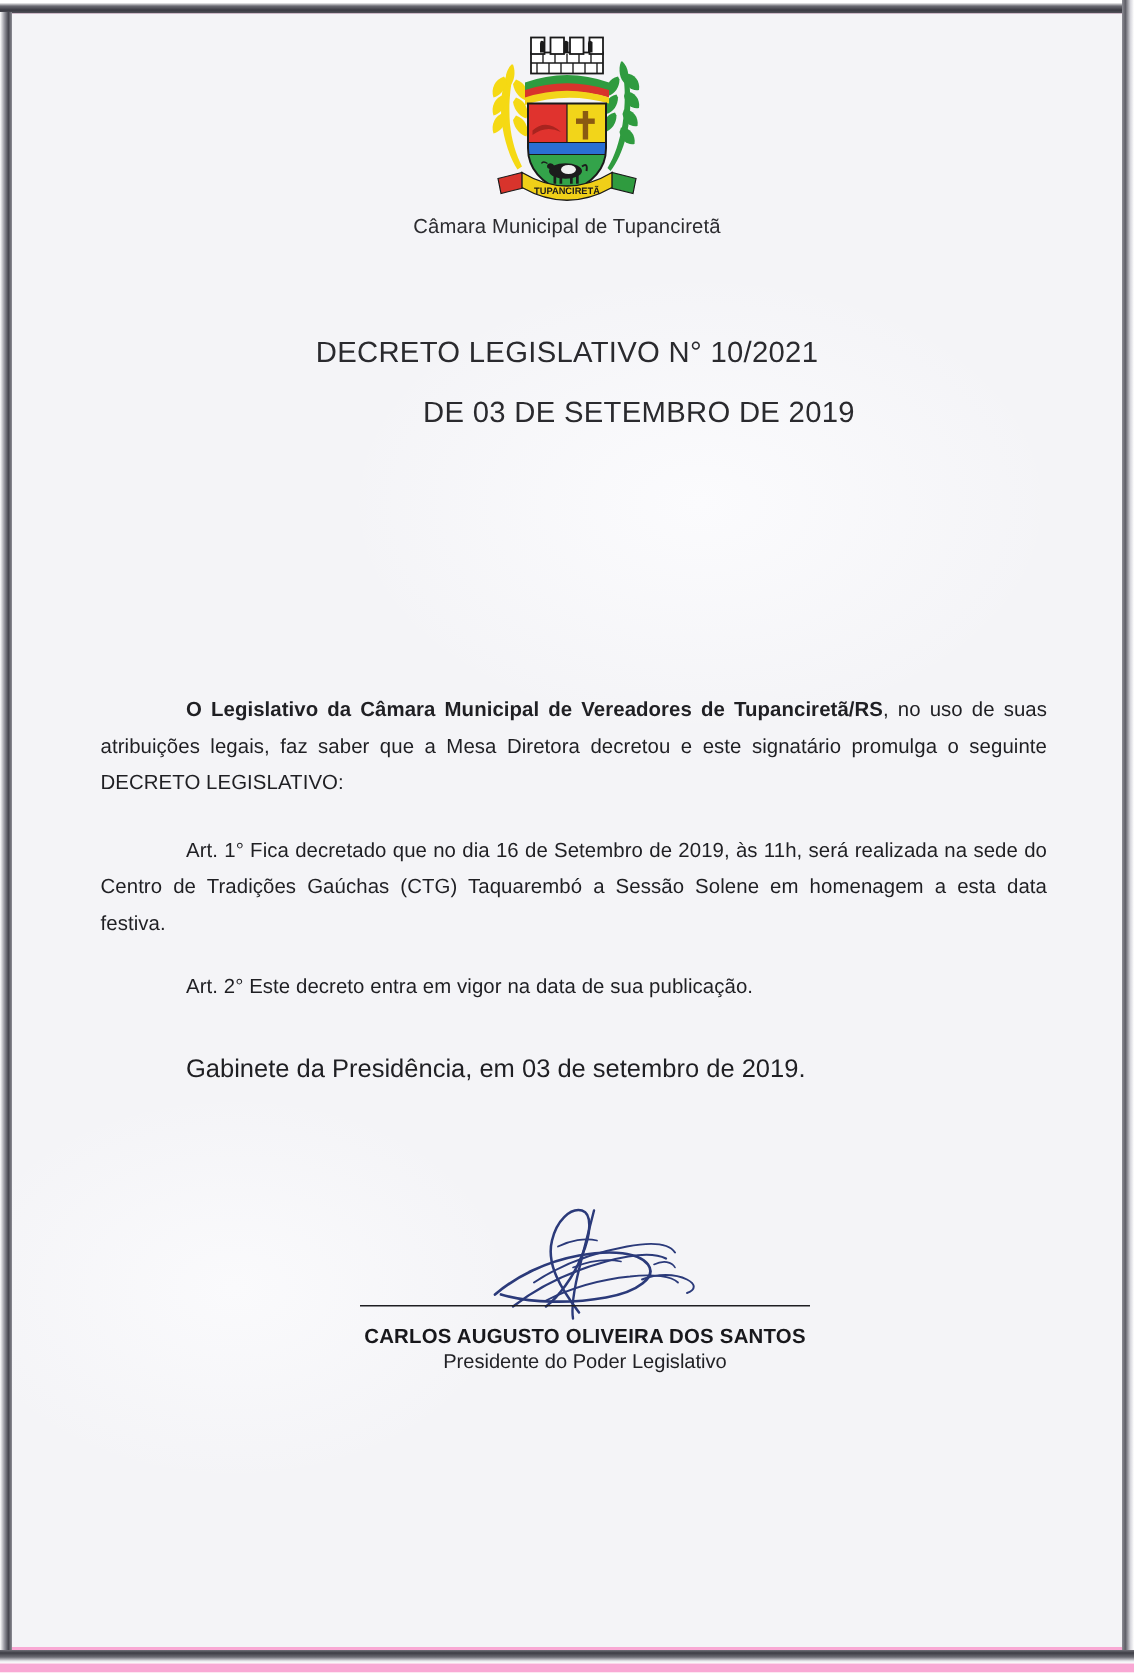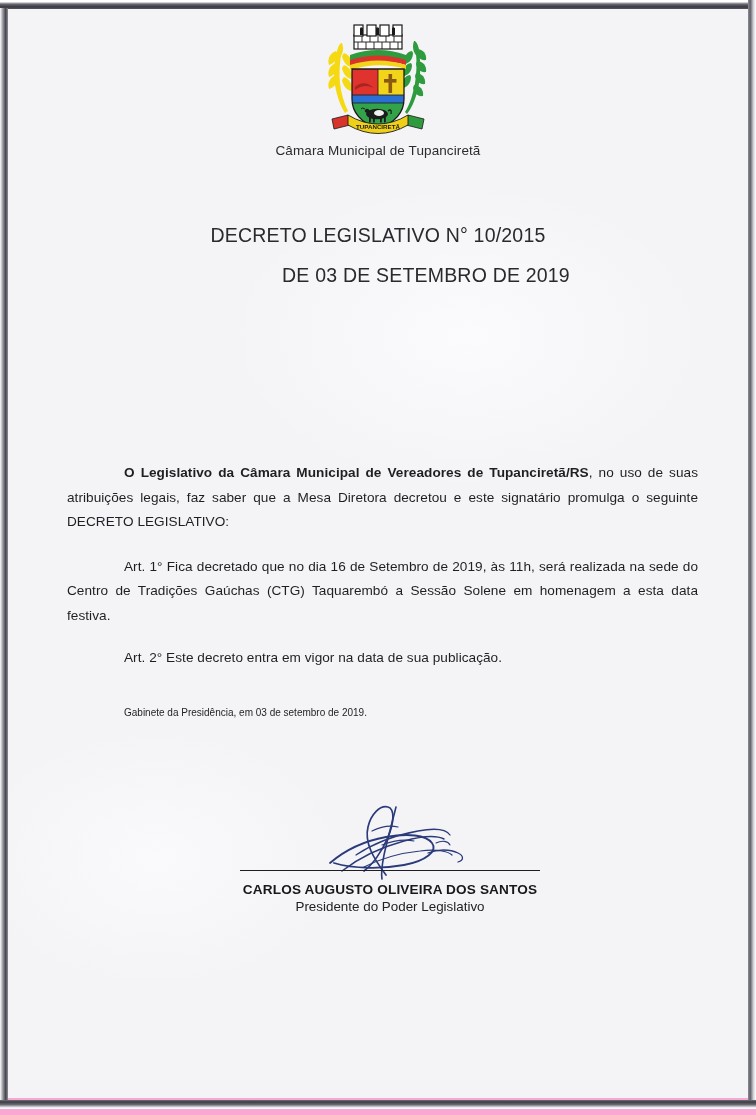--- a/index.html
+++ b/index.html
@@ -120,21 +120,21 @@
     text-indent: 57px;
     margin: 0 0 20px 0;
     letter-spacing: 0.05px;
   }
   .para b { font-weight: bold; }
   .para.no-just { text-align: center; }
   .para.tight { margin-bottom: 18px; }
   .para.gap-art2 { margin-top: 5px; margin-bottom: 30px; }
 
   .closing {
-    font-size: 10px;
+    font-size: 17px;
     line-height: 24px;
     color: #1f1f23;
     text-indent: 57px;
     margin: 28px 0 0 0;
   }
 
   
   .signature-area {
     position: absolute;
     left: 0;
@@ -280,21 +280,21 @@
           <path d="M18 98 L34 94 L36 104 L20 108 Z" fill="#d8342c" stroke="#1a1a1a" stroke-width="0.8"></path>
           <path d="M110 98 L94 94 L92 104 L108 108 Z" fill="#2f9b3f" stroke="#1a1a1a" stroke-width="0.8"></path>
           <path d="M34 94 Q64 112 94 94 L94 104 Q64 121 34 104 Z" fill="#f0cf18" stroke="#1a1a1a" stroke-width="0.9"></path>
           <text x="64" y="108" font-family="'Liberation Sans', sans-serif" font-size="6.2" font-weight="bold" fill="#1a1a1a" text-anchor="middle">TUPANCIRETÃ</text>
         </g>
       </svg>
 
       <div class="header-caption">Câmara Municipal de Tupanciretã</div>
     </div>
 
-    <div class="doc-title title-1">DECRETO LEGISLATIVO N° 10/2015</div>
+    <div class="doc-title title-1">DECRETO LEGISLATIVO N° 10/2021</div>
     <div class="doc-title title-2">DE 03 DE SETEMBRO DE 2019</div>
 
 
     <div class="body-block">
 
       <p class="para"><b>O Legislativo da Câmara Municipal de Vereadores de Tupanciretã/RS</b><span>, no uso de suas atribuições legais, faz saber que a Mesa Diretora decretou e este signatário promulga o seguinte DECRETO LEGISLATIVO:</span></p>
 
 
       <p class="para tight">Art. 1° Fica decretado que no dia 16 de Setembro de 2019, às 11h, será realizada na sede do Centro de Tradições Gaúchas (CTG) Taquarembó a Sessão Solene em homenagem a esta data festiva.</p>
 

